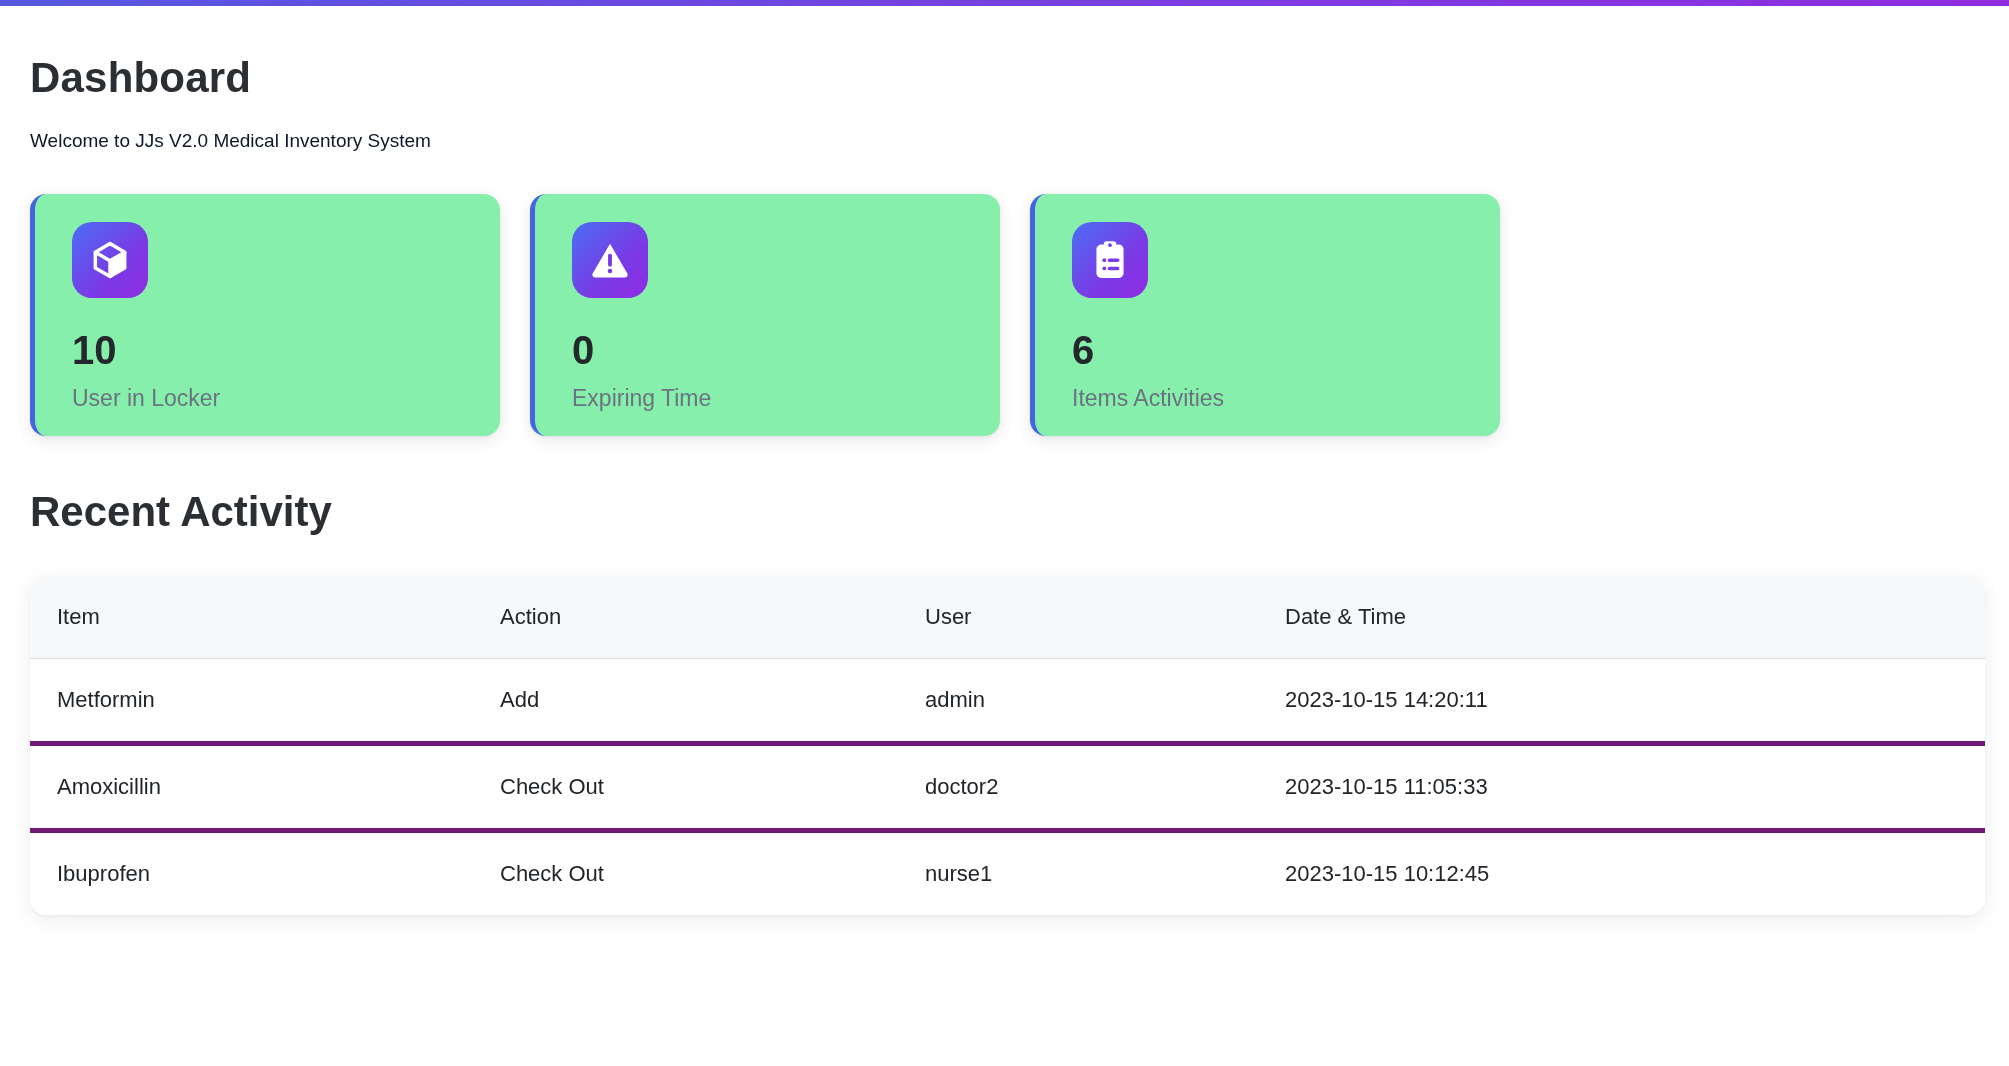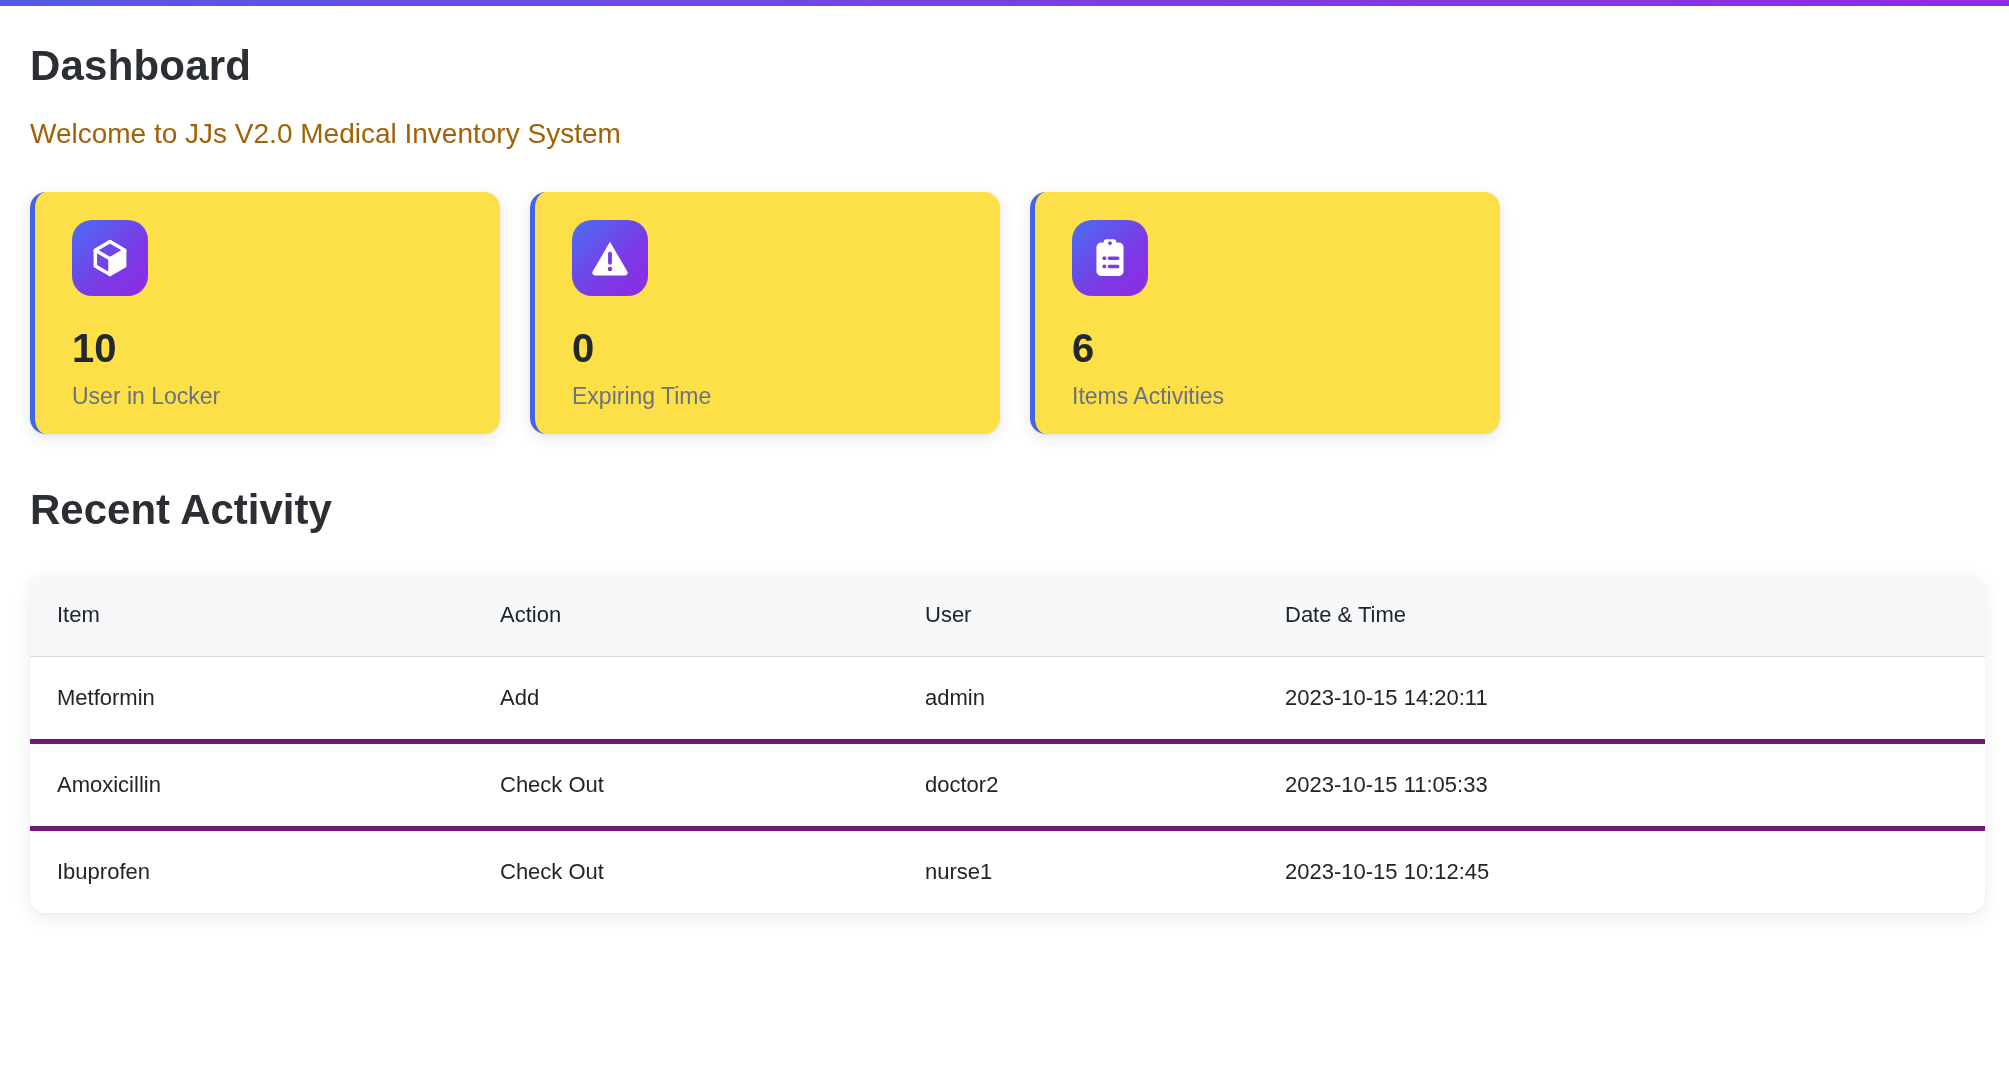--- a/index.html
+++ b/index.html
@@ -10,29 +10,29 @@
     color:#212529;
     overflow:hidden;
   }
   .topbar {
     height:6px; width:100%;
     background:linear-gradient(90deg,#5658e0 0%,#7a3fe1 55%,#8f2ce0 100%);
   }
   .content { padding:36px 24px 0 30px; }
 
   .page-title {
-    font-size:42px; font-weight:700; color:#2b2f33; letter-spacing:.2px;
+    font-size:42px; font-weight:700; color:#2b2f33; letter-spacing:.2px;margin-top:12px;
   }
   .page-subtitle {
-    margin-top:28px; font-size:28px; color:#a16207;
+    margin-top:28px; font-size:19px; color:#0f172a;
   }
 
   .cards-row { display:flex; gap:30px; margin-top:42px; }
   .stat-card {
-    width:470px; height:242px; background:#fde047;
+    width:470px; height:242px; background:#86efac;
     border-left:5px solid #4464e4;
     border-radius:16px;
     box-shadow:0 4px 16px rgba(30,34,60,.10), 0 1px 3px rgba(30,34,60,.06);
     padding:28px 0 0 37px;
   }
   .stat-icon {
     width:76px; height:76px; border-radius:20px;
     background:linear-gradient(135deg,#4a6ef5 0%,#7a3ae5 60%,#8f2be2 100%);
     display:flex; align-items:center; justify-content:center;
   }

